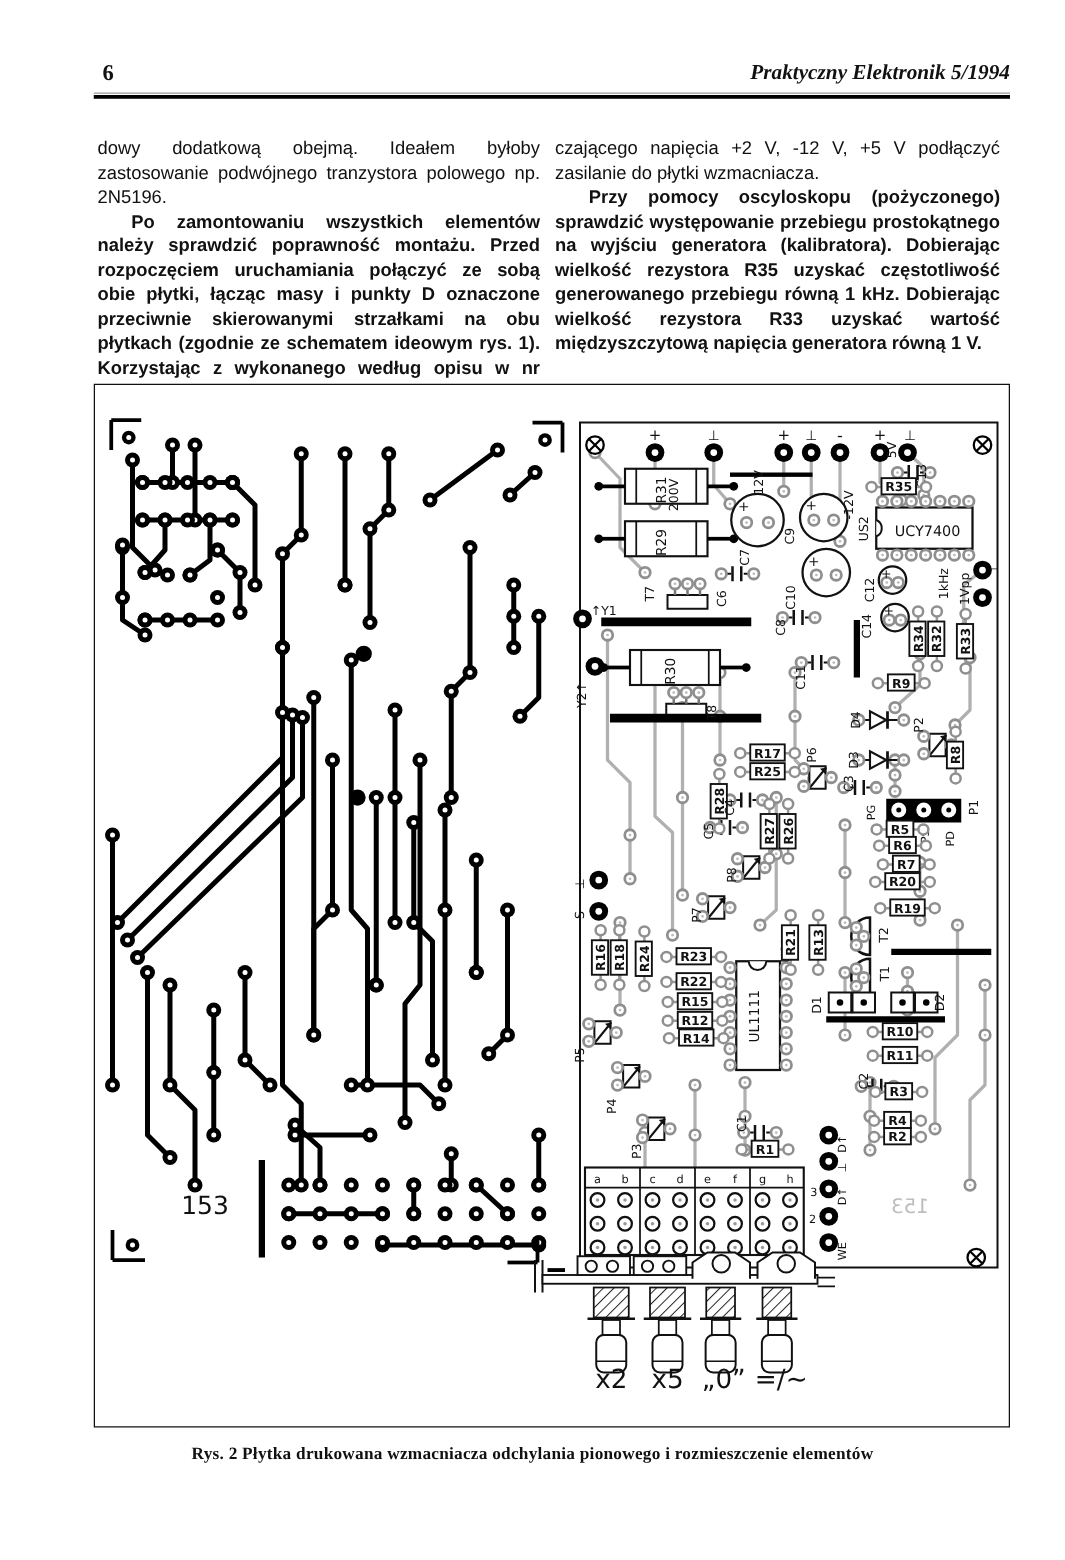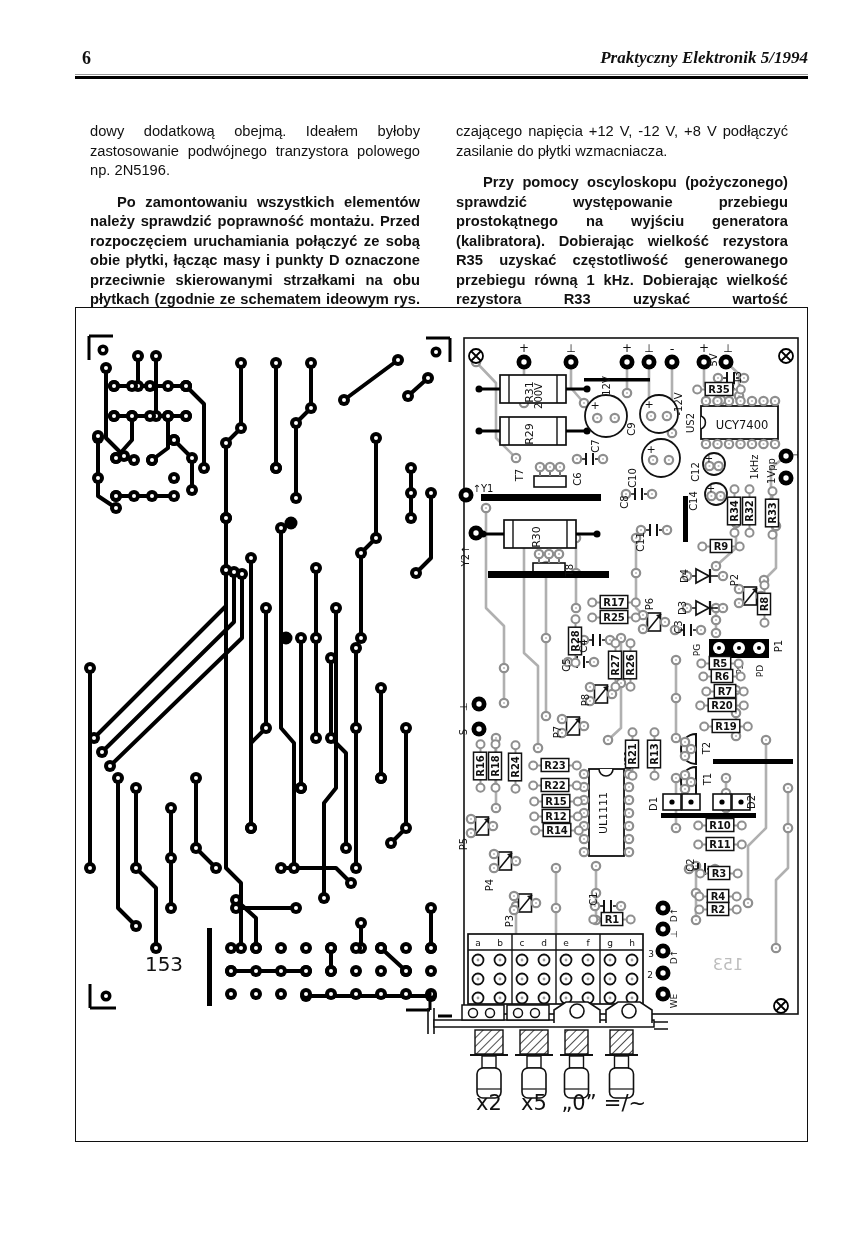--- a/index.html
+++ b/index.html
@@ -10,21 +10,21 @@
         font-size:18px;font-weight:600;}
   #hdr-journal{position:absolute;right:44px;top:48px;font-family:"Liberation Serif",serif;
         font-size:17px;font-style:italic;font-weight:700;}
   #hdr-rule{position:absolute;left:75px;top:74px;width:733px;height:6px;
         border-top:1px solid #9a9a9a;}
   #hdr-rule .thick{margin-top:1px;height:3px;background:#000;}
   
   .col{position:absolute;top:110px;font-size:14.7px;line-height:19.5px;text-align:justify;}
   #col-left{left:78px;width:354px;}
   #col-right{left:444px;width:356px;}
-  .col p{margin:12px;}
+  .col p{margin:0;}
   .col p.indent{text-indent:27px;font-weight:bold;}
   
   #fig-frame{position:absolute;left:75px;top:307px;width:731px;height:833px;
         border:1.6px solid #101010;background:#fff;}
   #fig-svg{display:block;}
   #fig-caption{position:absolute;left:0;top:1155px;width:852px;text-align:center;
         font-family:"Liberation Serif",serif;font-size:13.8px;font-weight:700;letter-spacing:.2px;}
 </style>
 </head>
 <body>
@@ -35,21 +35,21 @@
   <div id="hdr-journal">Praktyczny Elektronik 5/1994</div>
   <div id="hdr-rule">
       <div class="thick"></div>
     </div>
 
   <div id="col-left" class="col">
     <p>dowy dodatkową obejmą. Ideałem byłoby zastosowanie podwójnego tranzystora polowego np. 2N5196.</p>
     <p class="indent">Po zamontowaniu wszystkich elementów należy sprawdzić poprawność montażu. Przed rozpoczęciem uruchamiania połączyć ze sobą obie płytki, łącząc masy i punkty D oznaczone przeciwnie skierowanymi strzałkami na obu płytkach (zgodnie ze schematem ideowym rys. 1). Korzystając z wykonanego według opisu w nr 7/1994 PE zasilacza, lub korzystając z innego dostar-</p>
   </div>
   <div id="col-right" class="col">
-    <p>czającego napięcia +12 V, -12 V, +8 V podłączyć zasilanie do płytki wzmacniacza.</p>
+    <p>czającego napięcia +2 V, -12 V, +5 V podłączyć zasilanie do płytki wzmacniacza.</p>
     <p class="indent">Przy pomocy oscyloskopu (pożyczonego) sprawdzić występowanie przebiegu prostokątnego na wyjściu generatora (kalibratora). Dobierając wielkość rezystora R35 uzyskać częstotliwość generowanego przebiegu równą 1 kHz. Dobierając wielkość rezystora R33 uzyskać wartość międzyszczytową napięcia generatora równą 1 V.</p>
   </div>
 
   <div id="fig-frame">
     <svg id="fig-svg" width="728" height="830" viewBox="0 0 728 830">
       <defs>
         <pattern id="hatch" width="6" height="6" patternUnits="userSpaceOnUse" patternTransform="rotate(45)">
           <line x1="0" y1="0" x2="0" y2="6" stroke="#222" stroke-width="1.6"></line>
         </pattern>
       </defs>
@@ -1509,13 +1509,14 @@
           <g transform="translate(503 802)">
             <text x="0" y="0" text-anchor="middle" font-size="21" font-family="&quot;DejaVu Sans&quot;,sans-serif" font-weight="500" fill="#111">„0”</text>
           </g>
           <g transform="translate(549 802)">
             <text x="0" y="0" text-anchor="middle" font-size="21" font-family="&quot;DejaVu Sans&quot;,sans-serif" font-weight="500" fill="#111">=/~</text>
           </g>
         </g>
     </svg>
   </div>
 
+  <div id="fig-caption">Rys. 2 Płytka drukowana wzmacniacza odchylania pionowego i rozmieszczenie elementów</div>
 </div>
 
 </body></html>

